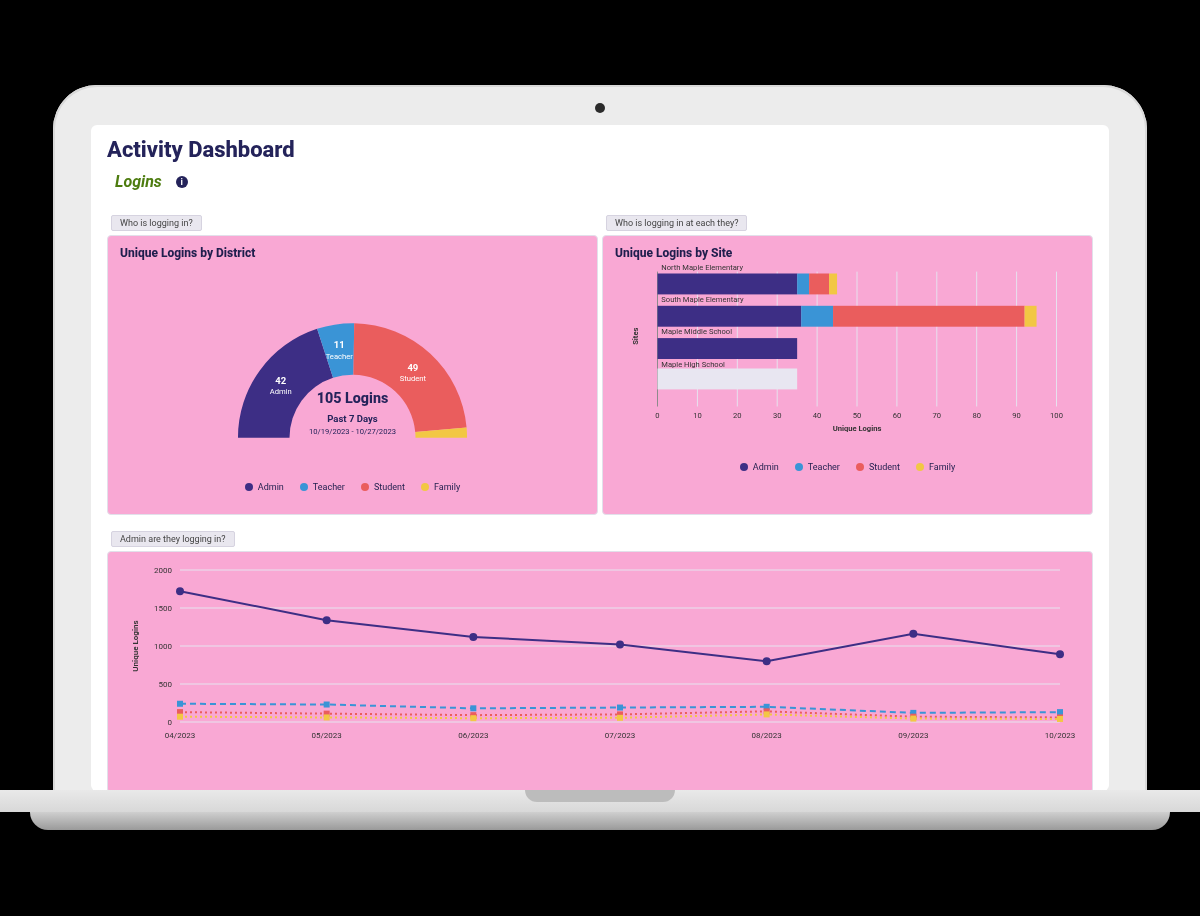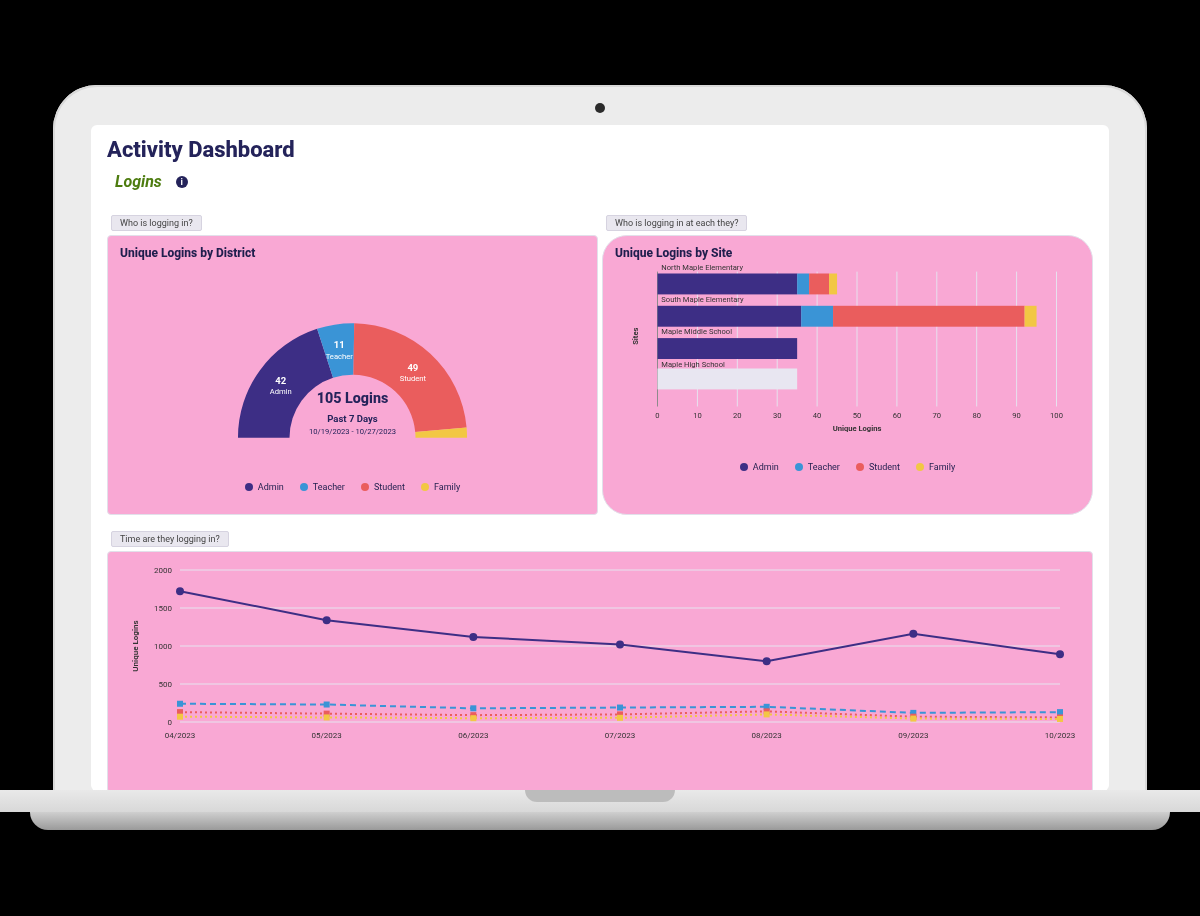--- a/index.html
+++ b/index.html
@@ -83,21 +83,21 @@
                 <div class="item">
                   <span class="swatch" style="background: rgb(242, 199, 68);"></span>
                   <span>Family</span>
                 </div>
               </div>
           </div>
         </div>
 
         <div class="panel">
           <span class="panel-tag">Who is logging in at each they?</span>
-          <div class="panel-body" style="height:260px;border-radius:25px;">
+          <div class="panel-body" style="height:260px;">
             <div class="panel-title">Unique Logins by Site</div>
             <svg id="site-svg" viewBox="0 0 460 200" width="100%" height="190">
                 <line x1="30" x2="30" y1="8" y2="150" stroke="#888" stroke-width="1"></line>
                 <text x="30" y="162" text-anchor="middle" class="tick">0</text>
                 <line x1="72" x2="72" y1="8" y2="150" stroke="#e6e4ef" stroke-width="1"></line>
                 <text x="72" y="162" text-anchor="middle" class="tick">10</text>
                 <line x1="114" x2="114" y1="8" y2="150" stroke="#e6e4ef" stroke-width="1"></line>
                 <text x="114" y="162" text-anchor="middle" class="tick">20</text>
                 <line x1="156" x2="156" y1="8" y2="150" stroke="#e6e4ef" stroke-width="1"></line>
                 <text x="156" y="162" text-anchor="middle" class="tick">30</text>
@@ -149,21 +149,21 @@
                   <span class="swatch" style="background: rgb(242, 199, 68);"></span>
                   <span>Family</span>
                 </div>
               </div>
           </div>
         </div>
       </div>
 
       <div class="row">
         <div class="panel" style="flex:1;">
-          <span class="panel-tag">Time are they logging in?</span>
+          <span class="panel-tag">Admin are they logging in?</span>
           <div class="panel-body" style="height:222px;">
             <svg id="time-svg" viewBox="0 0 960 190" width="100%" height="190">
                 <line x1="60" x2="940" y1="160" y2="160" stroke="#e6e4ef"></line>
                 <text x="52" y="163" text-anchor="end" class="tick">0</text>
                 <line x1="60" x2="940" y1="122" y2="122" stroke="#e6e4ef"></line>
                 <text x="52" y="125" text-anchor="end" class="tick">500</text>
                 <line x1="60" x2="940" y1="84" y2="84" stroke="#e6e4ef"></line>
                 <text x="52" y="87" text-anchor="end" class="tick">1000</text>
                 <line x1="60" x2="940" y1="46" y2="46" stroke="#e6e4ef"></line>
                 <text x="52" y="49" text-anchor="end" class="tick">1500</text>

